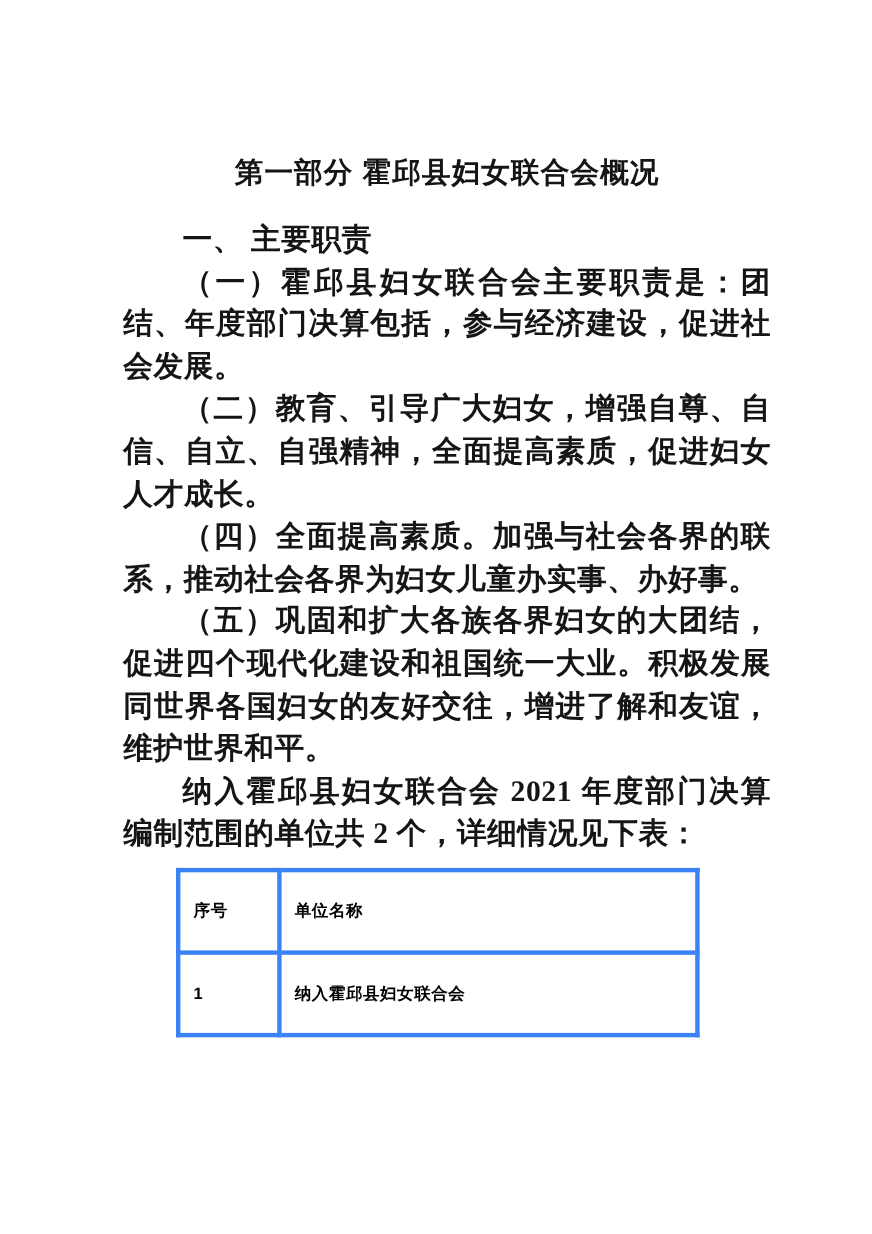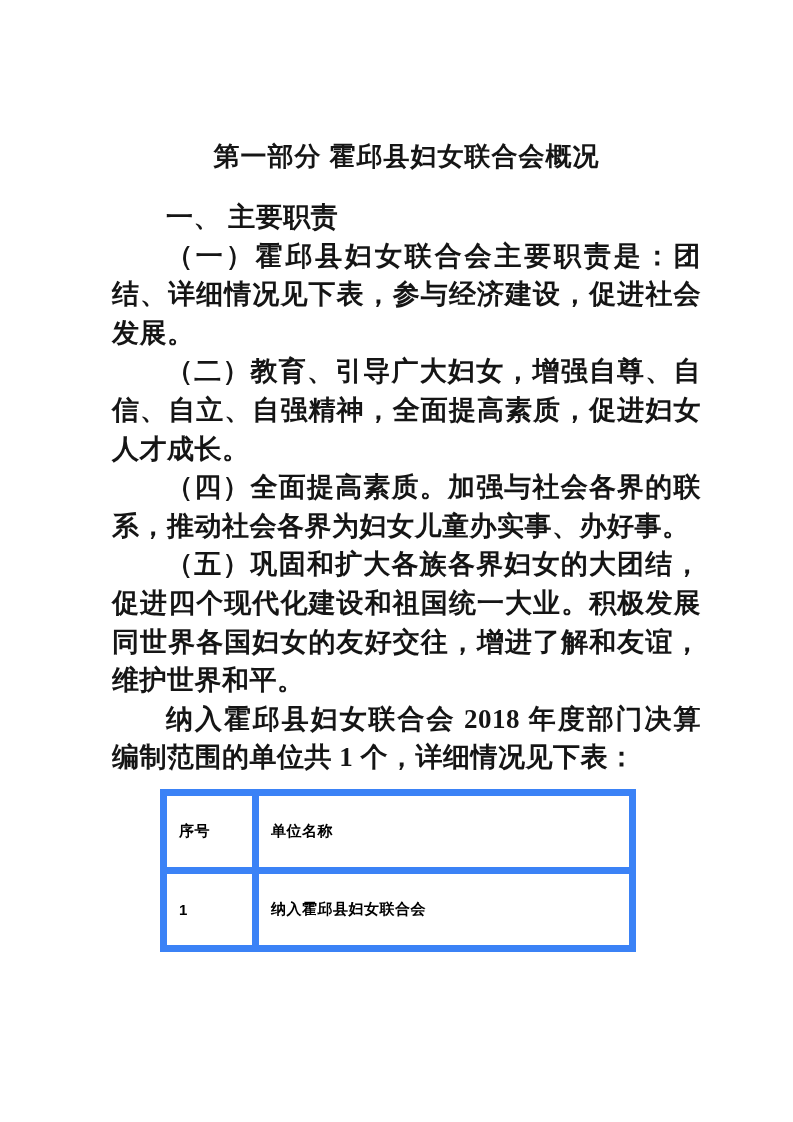--- a/index.html
+++ b/index.html
@@ -39,21 +39,21 @@
     letter-spacing: 0.5px;
   }
   .unit-table {
     border-collapse: collapse;
     margin: 12px 0 0 48px;
     width: 476px;
     table-layout: fixed;
     font-family: "Liberation Sans", sans-serif;
   }
   .unit-table td {
-    border: 7px solid #3b82f6;
+    border: 4px solid #3b82f6;
     font-size: 15px;
     font-weight: 700;
     padding: 26px 12px;
     letter-spacing: 0.5px;
     vertical-align: middle;
     color: #000;
     margin-left: 36px;
   }
   .unit-table col.col-idx { width: 92px; }
   .page-number {
@@ -69,32 +69,32 @@
 </head>
 <body>
 
 <div class="page">
   <div class="content">
 
     <h1 class="doc-title">第一部分 霍邱县妇女联合会概况</h1>
 
     <p class="para">一、 主要职责</p>
 
-    <p class="para">（一）霍邱县妇女联合会主要职责是：团结、详细情况见下表，参与经济建设，促进社会发展。</p>
+    <p class="para">（一）霍邱县妇女联合会主要职责是：团结、年度部门决算包括，参与经济建设，促进社会发展。</p>
 
     <p class="para">（二）教育、引导广大妇女，增强自尊、自信、自立、自强精神，全面提高素质，促进妇女人才成长。</p>
 
 
     <p class="para">（四）全面提高素质。加强与社会各界的联系，推动社会各界为妇女儿童办实事、办好事。</p>
 
     <p class="para">（五）巩固和扩大各族各界妇女的大团结，促进四个现代化建设和祖国统一大业。积极发展同世界各国妇女的友好交往，增进了解和友谊，维护世界和平。</p>
 
 
 
-    <p class="para">纳入霍邱县妇女联合会 2018 年度部门决算编制范围的单位共 1 个，详细情况见下表：</p>
+    <p class="para">纳入霍邱县妇女联合会 2021 年度部门决算编制范围的单位共 2 个，详细情况见下表：</p>
 
     <table class="unit-table">
       <colgroup>
         <col class="col-idx">
         <col>
       </colgroup>
       <tbody>
         <tr>
           <td>序号</td>
           <td>单位名称</td>

